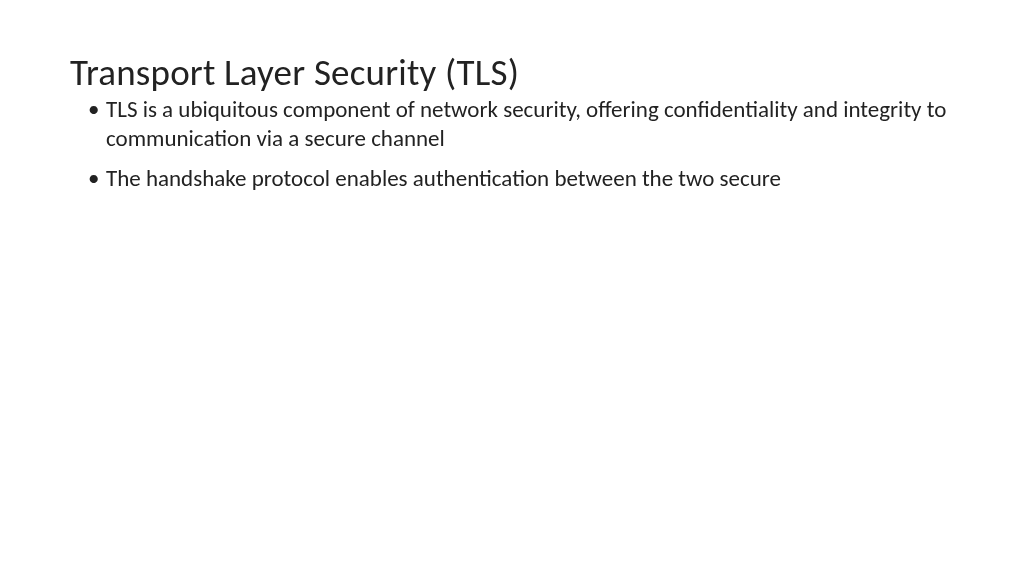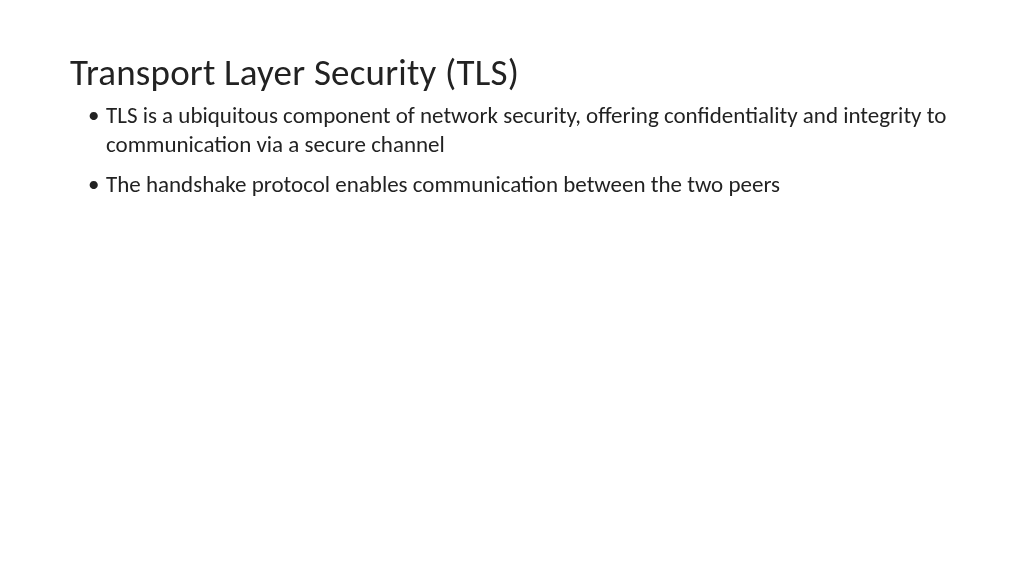--- a/index.html
+++ b/index.html
@@ -26,32 +26,31 @@
       list-style: none;
       padding-left: 18px;
     }
     .bullet-list li {
       position: relative;
       font-size: 23px;
       line-height: 1.28;
       color: #222;
       margin-bottom: 10px;
       padding-left: 18px;
-      margin-top: 6px;
     }
     .bullet-list li::before {
       content: "•";
       position: absolute;
       left: 0;
       top: 0;
       font-size: 23px;
       color: #222;
     }
   </style>
 </head>
 <body>
 
 <h1 class="slide-title">Transport Layer Security (TLS)</h1>
 
 <ul class="bullet-list">
   <li>TLS is a ubiquitous component of network security, offering confidentiality and integrity to communication via a secure channel</li>
-  <li>The handshake protocol enables communication between the two peers</li>
+  <li>The handshake protocol enables authentication between the two secure</li>
 </ul>
 
 </body></html>

